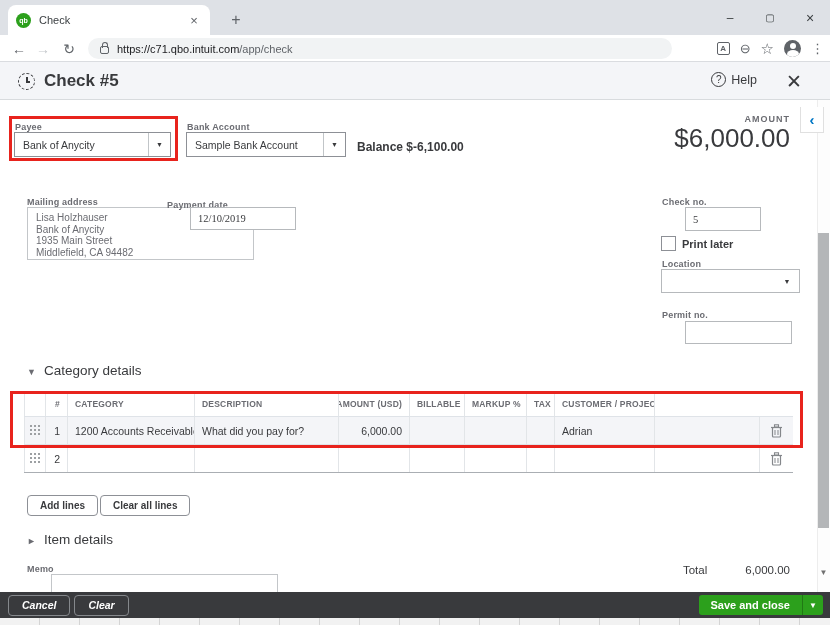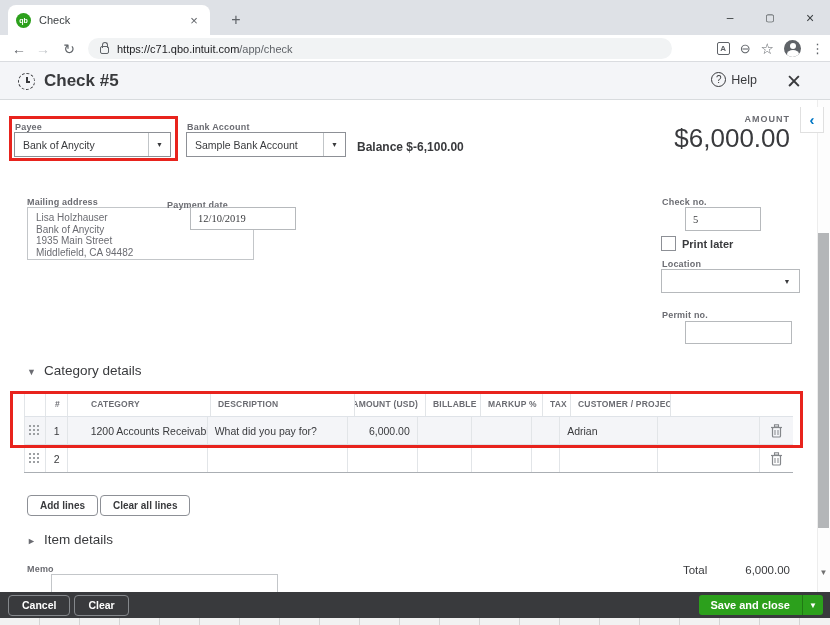--- a/index.html
+++ b/index.html
@@ -97,21 +97,21 @@
   .trow { display:flex; border-bottom:1px solid #dfe3e8; }
   .trow.hdr { border-bottom:1px solid #dfe3e8; height:25px; align-items:center; }
   .trow.r1 { background:#f4f5f8; height:28px; align-items:center; }
   .trow.r2 { background:#fff; height:28px; align-items:center; border-bottom:1px solid #aaaeb3; }
   .tc { align-self:stretch; display:flex; align-items:center; border-right:1px solid #e2e5e8;
         padding:0 7px; overflow:hidden; white-space:nowrap; }
   .tc:first-child { border-left:1px solid #e2e5e8; }
   .hdr .tc { font-size:8.5px; font-weight:bold; color:#6b6c72; letter-spacing:.2px; }
   .r1 .tc, .r2 .tc { font-size:10.5px; color:#393a3d; }
   .c-drag{ width:22px; justify-content:center; } .c-num{ width:22px; justify-content:flex-end; }
-  .c-cat{ width:127px;margin-left:16px; } .c-desc{ width:144px; } .c-amt{ width:71px; justify-content:flex-end; }
+  .c-cat{ width:127px; } .c-desc{ width:144px; } .c-amt{ width:71px; justify-content:flex-end; }
   .c-bill{ width:55px; } .c-mark{ width:62px; } .c-tax{ width:28px; }
   .c-cust{ width:100px; } .c-class{ width:105px; } .c-trash{ width:33px; justify-content:center; border-right:none; }
   .placeholder { color:#9da0a3; }
   .dragdots { display:grid; grid-template-columns:repeat(3,3px); grid-auto-rows:3px; gap:1px; }
   .dragdots i { width:2px; height:2px; background:#9da0a3; }
   .trash-svg { width:13px; height:14px; }
 
   .btn-outline { position:absolute; height:21px; border:1px solid #8d9096; border-radius:4px; background:#fff;
                  font-size:10px; font-weight:bold; color:#393a3d; display:flex; align-items:center;
                  justify-content:center; padding:0 12px; }
@@ -136,21 +136,21 @@
   .vthumb { position:absolute; right:1px; top:133px; width:11px; height:295px; background:#b4b6b8; }
   .vdown { position:absolute; right:1px; top:468px; width:11px; text-align:center; font-size:8px; color:#707070; }
   .collapse-chip { position:absolute; right:6px; top:107px; width:24px; height:26px; background:#fff;
                    border:1px solid #e0e0e0; border-top:none; color:#0077c5; font-size:15px; font-weight:bold;
                    display:flex; align-items:center; justify-content:center; z-index:5; }
 
   
   .footer { position:absolute; left:0; top:592px; width:830px; height:26px; background:#393a3d; z-index:20;
             display:flex; align-items:center; }
   .fbtn { height:21px; border:1px solid #85888c; border-radius:4px; background:transparent; color:#fff;
-          font-size:10.5px; font-weight:bold; display:flex; align-items:center; padding:0 13px; }
+          font-size:10.5px; font-weight:bold; display:flex; align-items:center; padding:0 13px;font-style:italic; }
   .fbtn.cancel { margin-left:8px; } .fbtn.clear { margin-left:4px; }
   .fcenter { position:absolute; left:270px; display:flex; align-items:center; height:26px; }
   .flink { color:#fff; font-size:11px; font-weight:bold; padding:0 13px; }
   .fsep { width:1px; height:15px; background:#5a5b5e; }
   .save-btn { position:absolute; right:7px; top:3px; height:20px; background:#2ca01c; border-radius:3px;
               display:flex; align-items:center; }
   .save-main { color:#fff; font-size:11px; font-weight:bold; padding:0 12px; }
   .save-arrow { width:21px; align-self:stretch; border-left:1px solid rgba(0,0,0,.25); color:#fff;
                 font-size:8px; display:flex; align-items:center; justify-content:center; }
 

